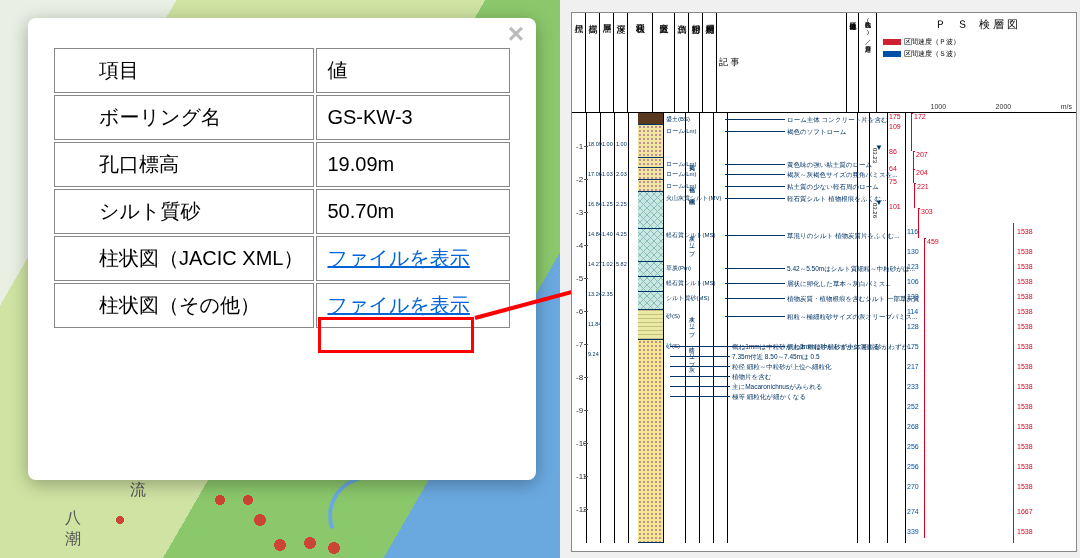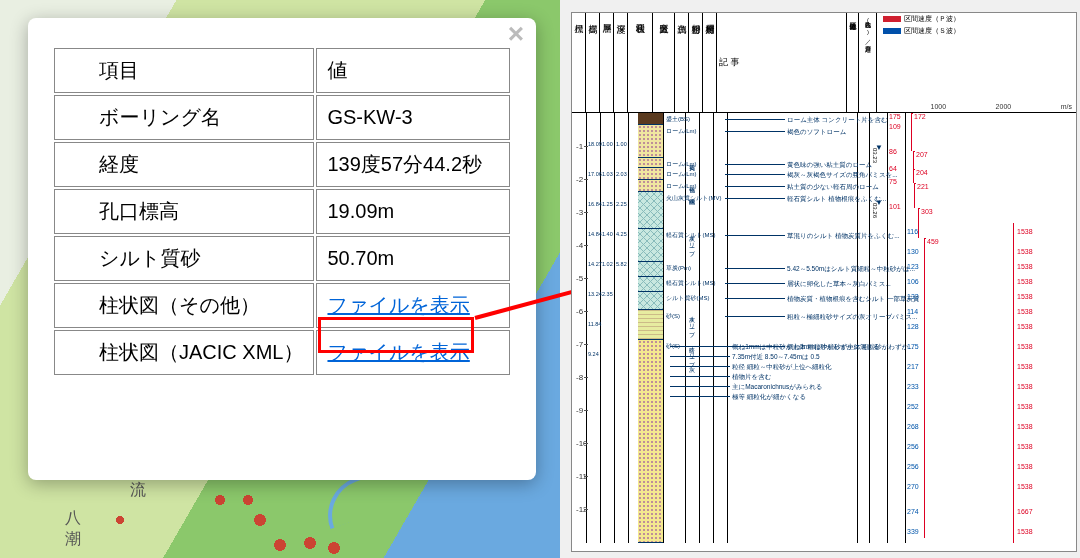--- a/index.html
+++ b/index.html
@@ -139,37 +139,33 @@
     <tbody>
         <tr>
       <td>項目</td>
       <td>値</td>
     </tr>
     <tr>
           <td>ボーリング名</td>
           <td>GS-KW-3</td>
         </tr>
     <tr>
-          <td>経度</td>
-          <td>139度57分44.2秒</td>
-        </tr>
-    <tr>
           <td>孔口標高</td>
           <td>19.09m</td>
         </tr>
     <tr>
           <td>シルト質砂</td>
           <td>50.70m</td>
         </tr>
     <tr>
+          <td>柱状図（JACIC XML）</td>
+          <td><a>ファイルを表示</a></td>
+        </tr>
+    <tr>
           <td>柱状図（その他）</td>
-          <td><a>ファイルを表示</a></td>
-        </tr>
-    <tr>
-          <td>柱状図（JACIC XML）</td>
           <td><a>ファイルを表示</a></td>
         </tr>
   </tbody>
     </table>
 </div>
 
 <div class="highlight-box" style="left:318px;top:317px;width:156px;height:36px"></div>
 <div class="arrow" style="left:475px;top:316px;transform:rotate(-15deg)"></div>
 
 <div class="log-panel">
@@ -180,20 +176,21 @@
     <div class="col" style="width:14px">深度</div>
     <div class="col" style="width:25px">柱状図</div>
     <div class="col" style="width:22px">土質区分</div>
     <div class="col" style="width:14px">色調</div>
     <div class="col" style="width:14px">相対密</div>
     <div class="col" style="width:14px">相対稠度</div>
     <div class="col" style="width:130px;writing-mode:horizontal-tb">記                    事</div>
     <div class="col" style="width:12px;font-size:7px">地盤岩体区分</div>
     <div class="col" style="width:18px;font-size:6px">孔内水位(m)／測定月日</div>
     <div class="ps-section">
+      <div class="ps-title">Ｐ　Ｓ　検 層 図</div>
       <div class="ps-legend"><span class="sw" style="background:#d02030"></span><span>区間速度（Ｐ波）</span></div>
       <div class="ps-legend"><span class="sw" style="background:#0050aa"></span><span>区間速度（Ｓ波）</span></div>
       <div class="ps-scale" style="margin-top:auto;display:flex;justify-content:space-between;padding:0 4px 2px">
         <span></span>
         <span>1000</span>
         <span>2000</span>
         <span>m/s</span>
       </div>
     </div>
   </div>

